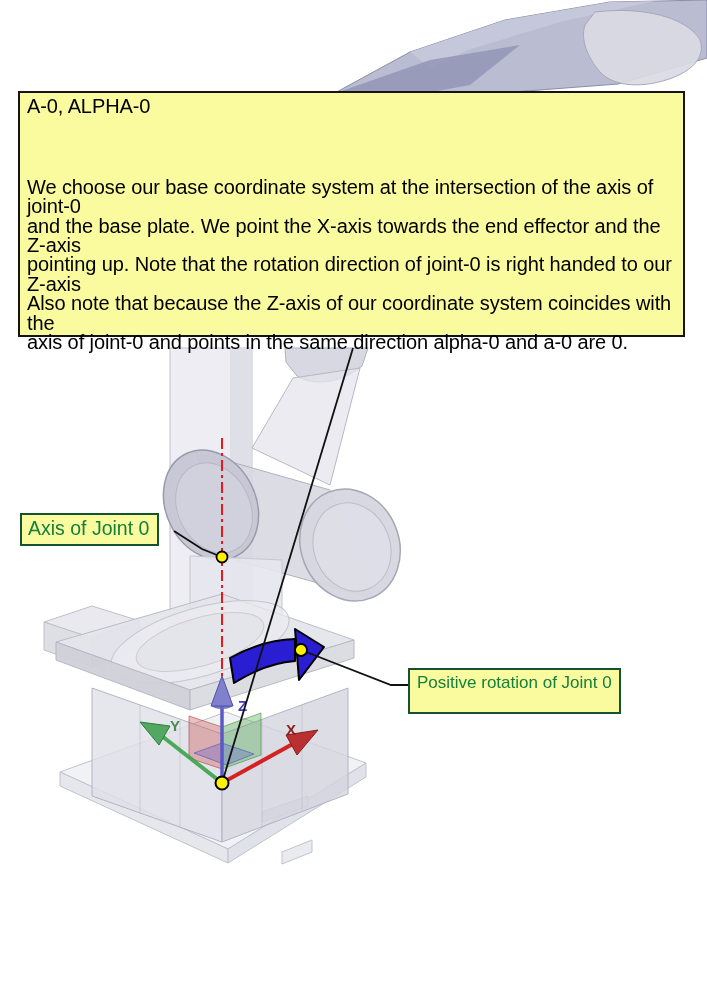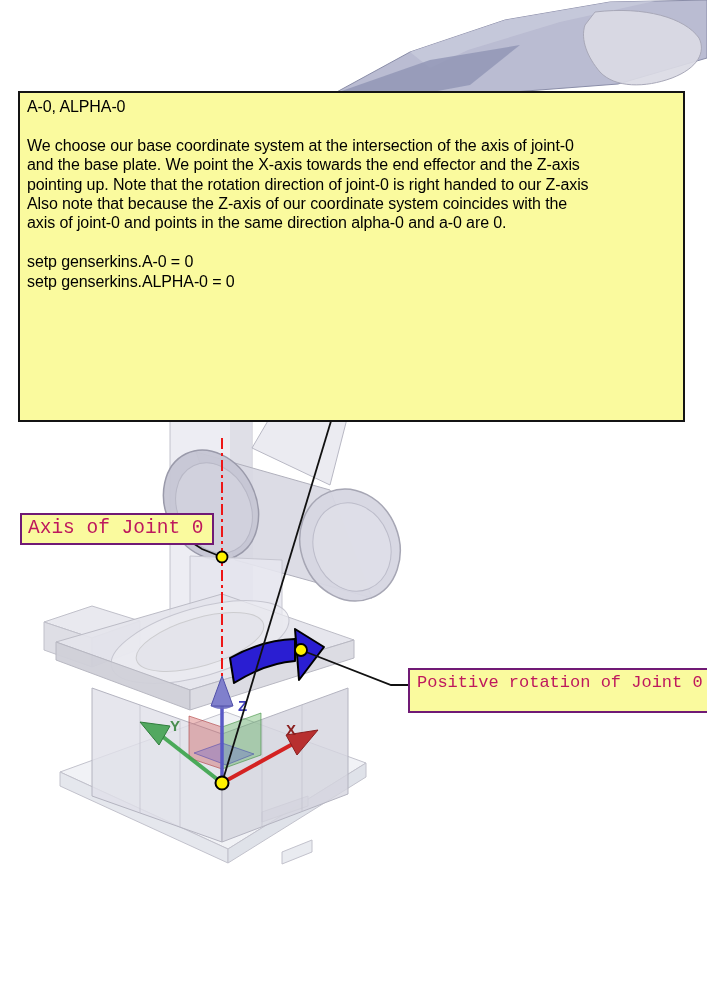--- a/index.html
+++ b/index.html
@@ -2,29 +2,29 @@
 <html><head>
 <meta charset="utf-8">
 <style>
   html,body{margin:0;padding:0;background:#ffffff;}
   .stage{
     position:relative;width:707px;height:1000px;background:#ffffff;overflow:hidden;
     font-family:"Liberation Sans","DejaVu Sans",sans-serif;color:#000;
   }
   .stage svg{position:absolute;left:0;top:0;}
   .info-box{
-    position:absolute;left:18px;top:91px;width:667px;height:331px;box-sizing:border-box;
+    position:absolute;left:18px;top:91px;width:667px;height:246px;box-sizing:border-box;
     background:#fafa9e;border:2px solid #141414;
-    padding:4px 7px;font-size:16px;line-height:19.4px;letter-spacing:-0.1px;
+    padding:4px 7px;font-size:20px;line-height:19.4px;letter-spacing:-0.1px;
   }
-  .pre{white-space:pre-line;}
+  .pre{white-space:pre-line;margin-top:42px;}
   .sp{height:19.4px;}
   .callout{
-    position:absolute;background:#fafa9e;border:2px solid #701a75;box-sizing:border-box;
-    white-space:nowrap;color:#be185d;font-family:Liberation Mono, monospace;
+    position:absolute;background:#fafa9e;border:2px solid #14532d;box-sizing:border-box;
+    white-space:nowrap;color:#15803d;
   }
   .axis-callout{left:20px;top:513px;font-size:19.5px;padding:2px 8px 4px 6px;}
   .rot-callout{left:408px;top:668px;font-size:17px;padding:3px 7px 19px 7px;}
   text.axis-letter{font-weight:bold;font-size:15px;font-family:"Liberation Sans","DejaVu Sans",sans-serif;}
 </style>
 </head>
 <body>
 
 <div class="stage">
 
@@ -130,21 +130,19 @@
 
   <div class="info-box">
     <div>A-0, ALPHA-0</div>
     <div class="sp"></div>
     <div class="pre">We choose our base coordinate system at the intersection of the axis of joint-0
 and the base plate. We point the X-axis towards the end effector and the Z-axis
 pointing up. Note that the rotation direction of joint-0 is right handed to our Z-axis
 Also note that because the Z-axis of our coordinate system coincides with the
 axis of joint-0 and points in the same direction alpha-0 and a-0 are 0.</div>
     <div class="sp"></div>
-    <div class="pre">setp genserkins.A-0 = 0
-setp genserkins.ALPHA-0 = 0</div>
   </div>
 
   <div class="callout axis-callout">Axis of Joint 0</div>
 
   <div class="callout rot-callout">Positive rotation of Joint 0</div>
 
 </div>
 
 </body></html>

